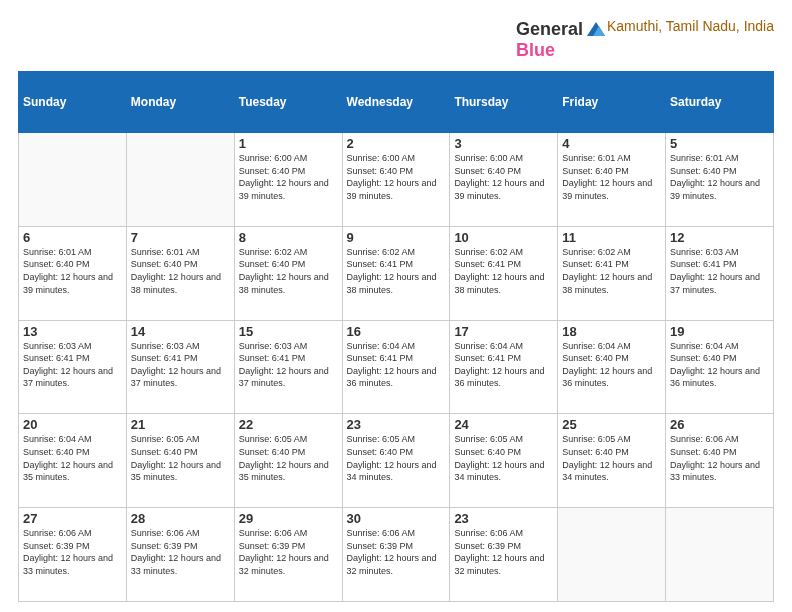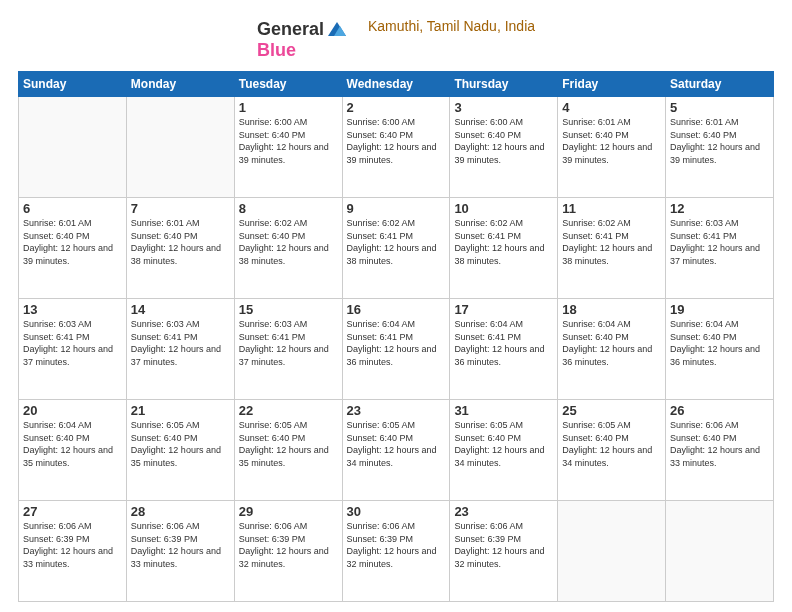--- a/index.html
+++ b/index.html
@@ -12,24 +12,23 @@
     }
     .page {
       width: 792px;
       height: 612px;
       padding: 18px 18px 10px 18px;
       display: flex;
       flex-direction: column;
     }
     .header {
       display: flex;
-      justify-content: center;
+      justify-content: flex-end;
       align-items: flex-start;
       margin-bottom: 10px;
-      gap: 20px;
     }
     .logo {
       display: flex;
       flex-direction: column;
       align-items: flex-start;
     }
     .logo-text {
       display: flex;
       align-items: center;
     }
@@ -66,21 +65,21 @@
       border: 1px solid #ccc;
       border-collapse: collapse;
       width: 100%;
       table-layout: fixed;
     }
     .calendar th {
       background-color: #1a6bb5;
       color: white;
       font-size: 12px;
       font-weight: bold;
-      padding: 5px 4px;
+      padding: 23px 4px;
       border: 1px solid #1a6bb5;
       text-align: left;
     }
     .calendar td {
       border: 1px solid #ccc;
       vertical-align: top;
       padding: 3px 4px;
       font-size: 9.5px;
       color: #333;
       background: #fff;
@@ -230,21 +229,21 @@
           </td>
           <td>
             <span class="day-number">22</span>
             <div class="day-info">Sunrise: 6:05 AM<br>Sunset: 6:40 PM<br>Daylight: 12 hours and 35 minutes.</div>
           </td>
           <td>
             <span class="day-number">23</span>
             <div class="day-info">Sunrise: 6:05 AM<br>Sunset: 6:40 PM<br>Daylight: 12 hours and 34 minutes.</div>
           </td>
           <td>
-            <span class="day-number">31</span>
+            <span class="day-number">24</span>
             <div class="day-info">Sunrise: 6:05 AM<br>Sunset: 6:40 PM<br>Daylight: 12 hours and 34 minutes.</div>
           </td>
           <td>
             <span class="day-number">25</span>
             <div class="day-info">Sunrise: 6:05 AM<br>Sunset: 6:40 PM<br>Daylight: 12 hours and 34 minutes.</div>
           </td>
           <td>
             <span class="day-number">26</span>
             <div class="day-info">Sunrise: 6:06 AM<br>Sunset: 6:40 PM<br>Daylight: 12 hours and 33 minutes.</div>
           </td>

